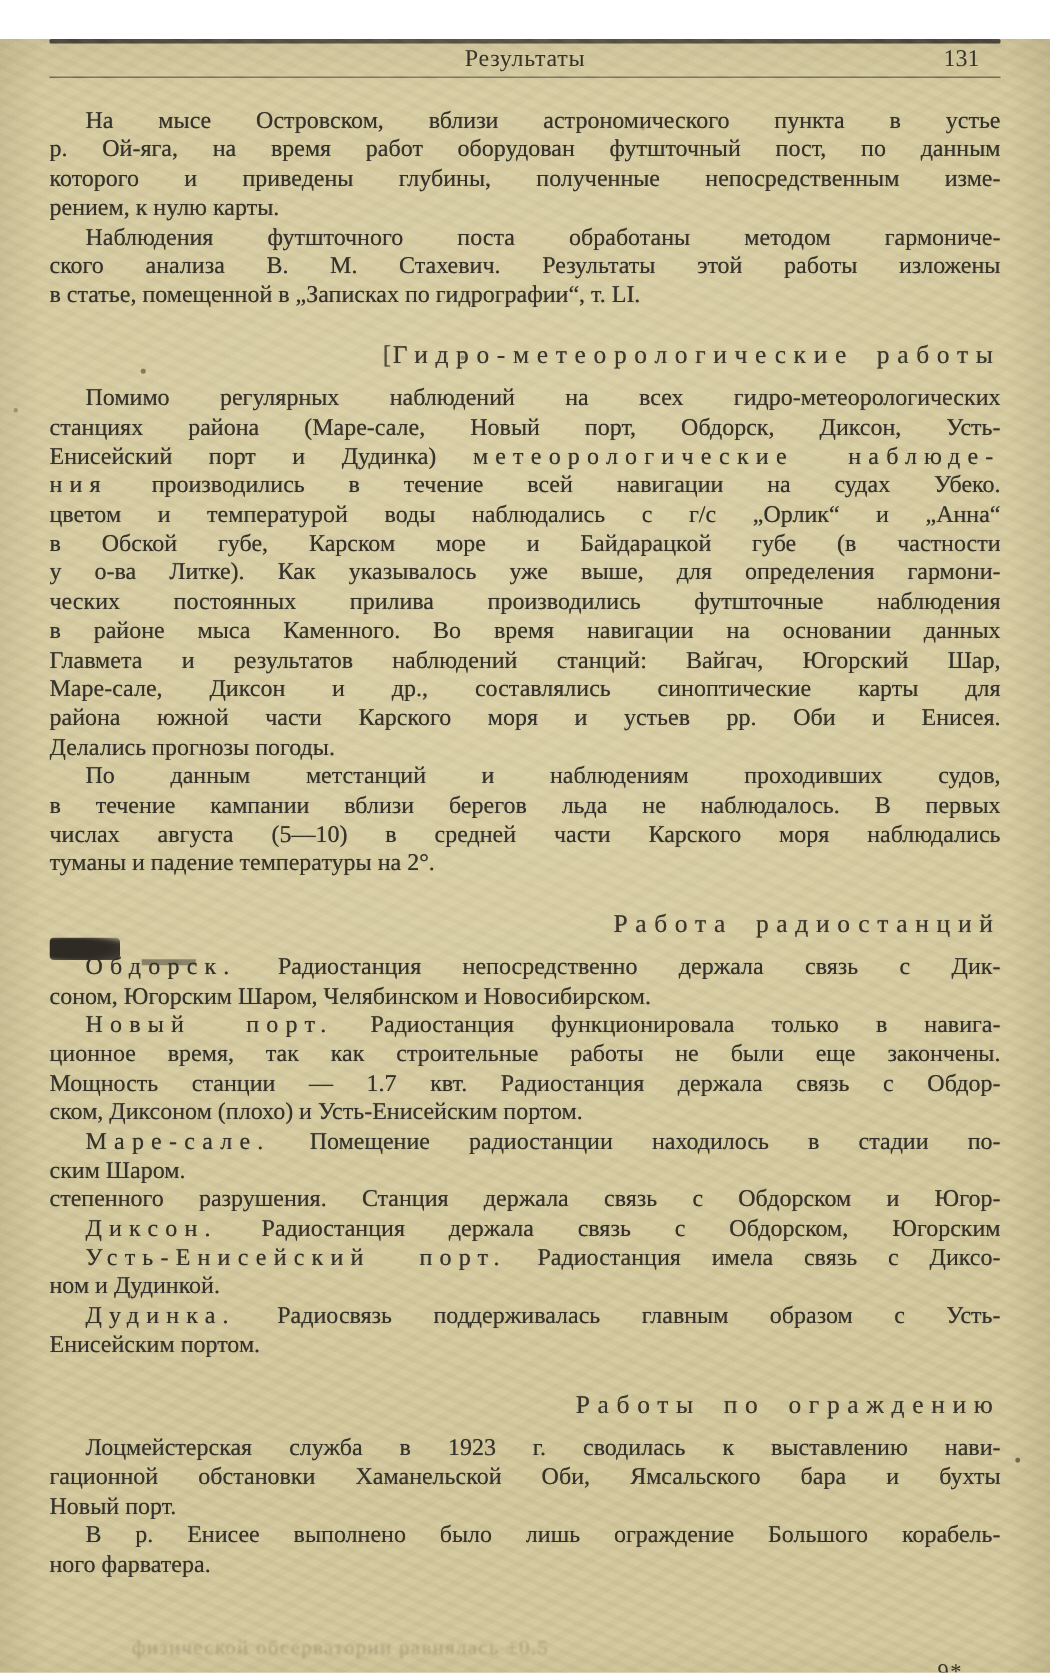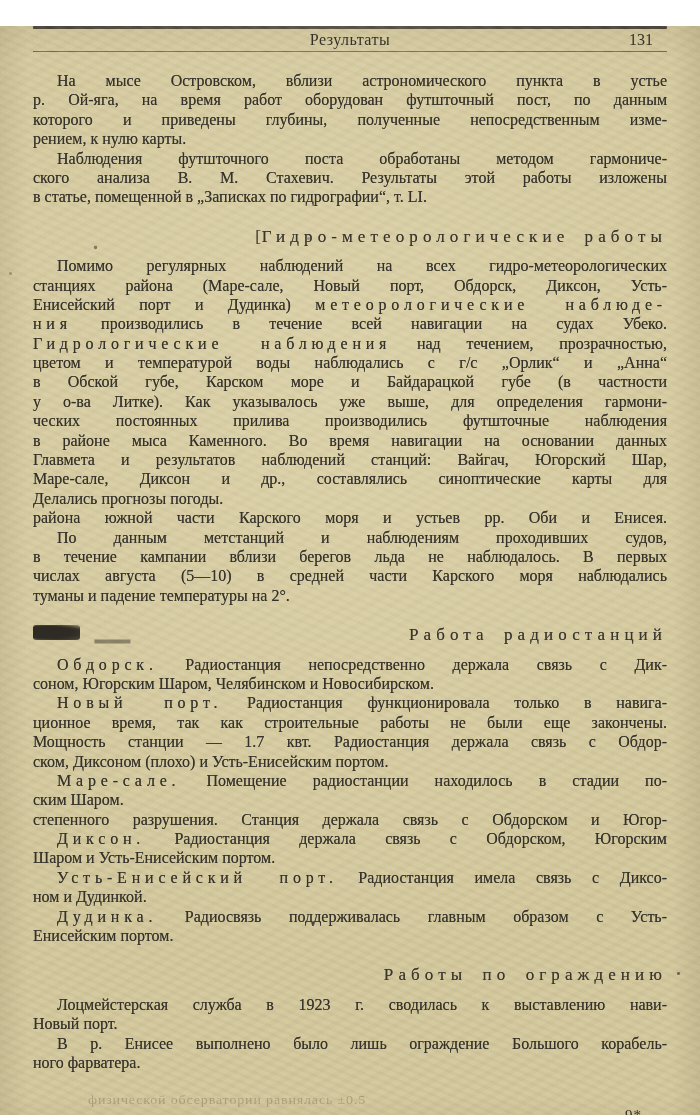--- a/index.html
+++ b/index.html
@@ -111,52 +111,51 @@
       <div class="ln"><span>которого и приведены глубины, полученные непосредственным изме-</span></div>
       <div class="ln last"><span>рением, к нулю карты.</span></div>
       <div class="ln indent"><span>Наблюдения футшточного поста обработаны методом гармониче-</span></div>
       <div class="ln"><span>ского анализа В. М. Стахевич. Результаты этой работы изложены</span></div>
       <div class="ln last"><span>в статье, помещенной в „Записках по гидрографии“, т. LI.</span></div>
       <div class="heading"><span class="hprefix">[</span><span>Гидро-метеорологические работы</span></div>
       <div class="ln indent"><span>Помимо регулярных наблюдений на всех гидро-метеорологических</span></div>
       <div class="ln"><span>станциях района (Маре-сале, Новый порт, Обдорск, Диксон, Усть-</span></div>
       <div class="ln"><span>Енисейский порт и Дудинка) </span><span class="sp">метеорологические наблюде-</span></div>
       <div class="ln"><span class="sp">ния</span><span> производились в течение всей навигации на судах Убеко.</span></div>
-      <div class="ln"><span class="sp">Гидрологические наблюдения</span><span> над течением, прозрачностью,</span></div>
       <div class="ln"><span>цветом и температурой воды наблюдались с г/с „Орлик“ и „Анна“</span></div>
       <div class="ln"><span>в Обской губе, Карском море и Байдарацкой губе (в частности</span></div>
       <div class="ln"><span>у о-ва Литке). Как указывалось уже выше, для определения гармони-</span></div>
       <div class="ln"><span>ческих постоянных прилива производились футшточные наблюдения</span></div>
       <div class="ln"><span>в районе мыса Каменного. Во время навигации на основании данных</span></div>
       <div class="ln"><span>Главмета и результатов наблюдений станций: Вайгач, Югорский Шар,</span></div>
       <div class="ln"><span>Маре-сале, Диксон и др., составлялись синоптические карты для</span></div>
+      <div class="ln"><span>района южной части Карского моря и устьев рр. Оби и Енисея.</span></div>
       <div class="ln last"><span>Делались прогнозы погоды.</span></div>
-      <div class="ln"><span>района южной части Карского моря и устьев рр. Оби и Енисея.</span></div>
       <div class="ln indent"><span>По данным метстанций и наблюдениям проходивших судов,</span></div>
       <div class="ln"><span>в течение кампании вблизи берегов льда не наблюдалось. В первых</span></div>
       <div class="ln"><span>числах августа (5—10) в средней части Карского моря наблюдались</span></div>
       <div class="ln last"><span>туманы и падение температуры на 2°.</span></div>
       <div class="heading"><span>Работа радиостанций</span></div>
       <div class="ln indent"><span class="sp">Обдорск.</span><span> Радиостанция непосредственно держала связь с Дик-</span></div>
       <div class="ln last"><span>соном, Югорским Шаром, Челябинском и Новосибирском.</span></div>
       <div class="ln indent"><span class="sp">Новый порт.</span><span> Радиостанция функционировала только в навига-</span></div>
       <div class="ln"><span>ционное время, так как строительные работы не были еще закончены.</span></div>
       <div class="ln"><span>Мощность станции — 1.7 квт. Радиостанция держала связь с Обдор-</span></div>
       <div class="ln last"><span>ском, Диксоном (плохо) и Усть-Енисейским портом.</span></div>
       <div class="ln indent"><span class="sp">Маре-сале.</span><span> Помещение радиостанции находилось в стадии по-</span></div>
       <div class="ln last"><span>ским Шаром.</span></div>
       <div class="ln"><span>степенного разрушения. Станция держала связь с Обдорском и Югор-</span></div>
       <div class="ln indent"><span class="sp">Диксон.</span><span> Радиостанция держала связь с Обдорском, Югорским</span></div>
-      <div class="ln last"><span>Шаром и Усть-Енисейским портом.</span></div>
       <div class="ln indent"><span class="sp">Усть-Енисейский порт.</span><span> Радиостанция имела связь с Диксо-</span></div>
       <div class="ln last"><span>ном и Дудинкой.</span></div>
       <div class="ln indent"><span class="sp">Дудинка.</span><span> Радиосвязь поддерживалась главным образом с Усть-</span></div>
       <div class="ln last"><span>Енисейским портом.</span></div>
       <div class="heading"><span>Работы по ограждению</span></div>
       <div class="ln indent"><span>Лоцмейстерская служба в 1923 г. сводилась к выставлению нави-</span></div>
+      <div class="ln"><span>гационной обстановки Хаманельской Оби, Ямсальского бара и бухты</span></div>
       <div class="ln last"><span>Новый порт.</span></div>
       <div class="ln indent"><span>В р. Енисее выполнено было лишь ограждение Большого корабель-</span></div>
       <div class="ln last"><span>ного фарватера.</span></div>
     </main>
 
   <div class="ink-smudge"></div>
   <div class="show-through">физической обсерватории равнялась ±0.5</div>
   <div class="signature">9*</div>
 
   <div class="specks"></div>

